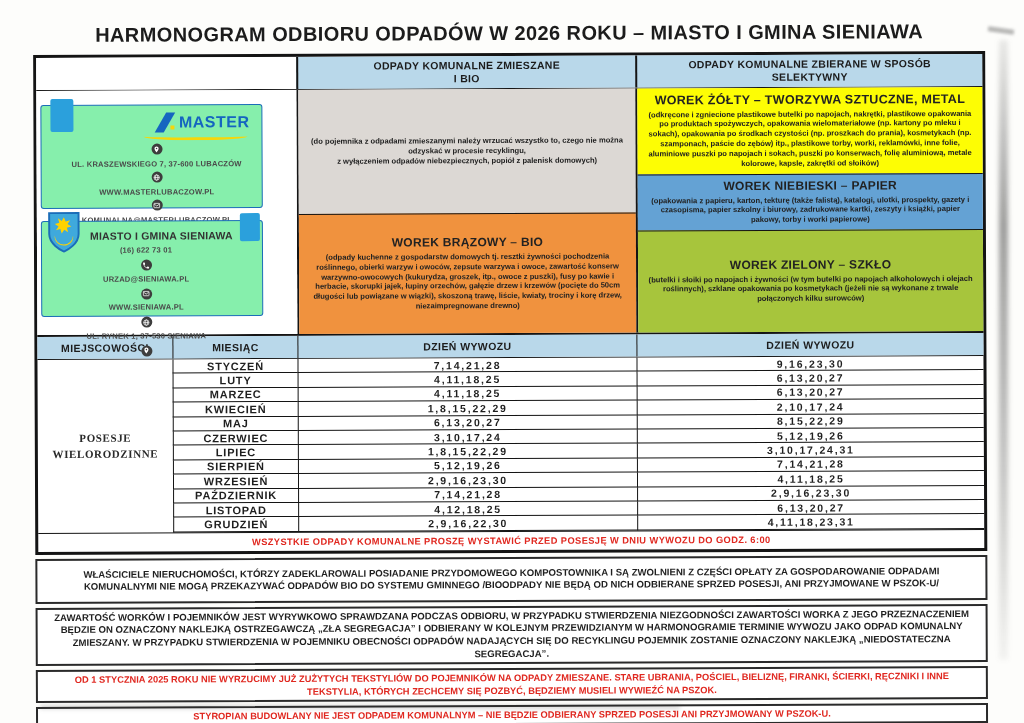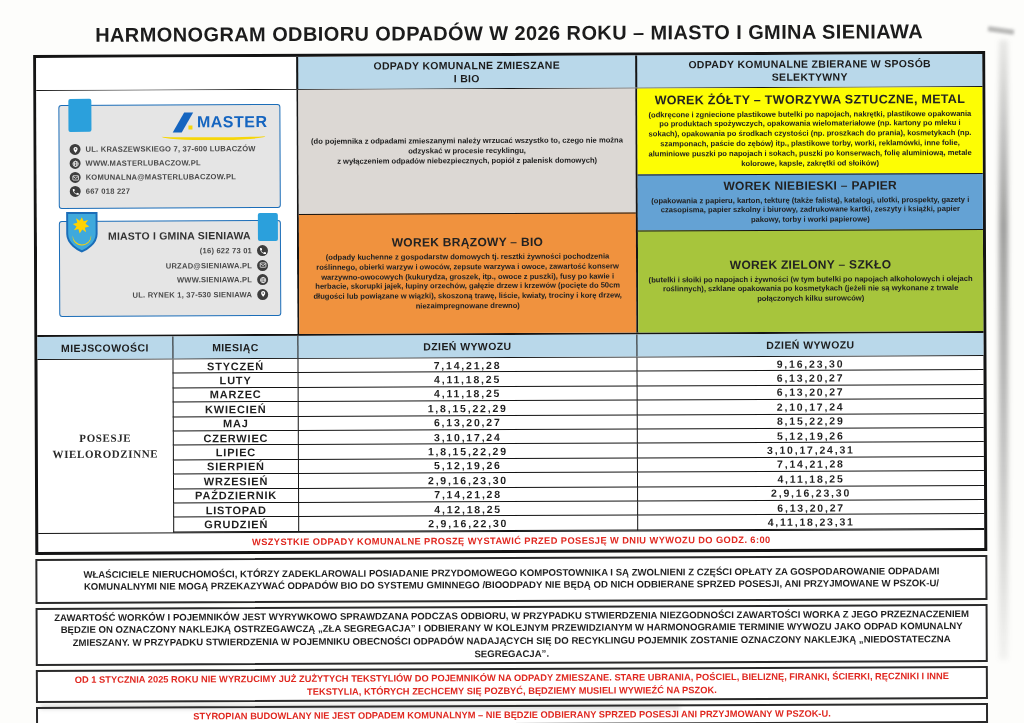--- a/index.html
+++ b/index.html
@@ -23,25 +23,25 @@
   .wbox .bt{font-weight:800;font-size:12px;color:#222;letter-spacing:.3px;line-height:1.15;margin-bottom:2px;}
   .wbox .bd{font-weight:bold;font-size:7.6px;color:#222;line-height:1.3;white-space:pre-line;}
   .box-gray{background:#dcd8d4;flex:0 0 124px;}
   .box-orange{background:#f0923e;flex:1;}
   .box-yellow{background:#fdfd04;flex:0 0 86px;}
   .box-blue{background:#64a2d4;flex:0 0 56px;}
   .box-green{background:#a7c53c;flex:1;}
   .box-yellow .bt{font-size:12.5px;}
 
   
-  .card{position:absolute;left:22px;width:222px;border:1.5px solid #1b6db8;border-radius:3px;background:#e5e5e5;box-sizing:border-box;}
+  .card{position:absolute;left:4px;width:222px;border:1.5px solid #1b6db8;border-radius:3px;background:#86efac;box-sizing:border-box;}
   .card-master{top:14px;height:104px;}
   .card-gmina{top:130px;height:96px;}
   .deco-sq{position:absolute;background:#2ba0dc;border-radius:2px;}
-  .contact-line{display:flex;align-items:center;gap:5px;font-size:7.6px;font-weight:bold;color:#4a4a4a;letter-spacing:.2px;margin:3px 0 0 10px;}
+  .contact-line{display:flex;align-items:center;gap:5px;font-size:7.6px;font-weight:bold;color:#4a4a4a;letter-spacing:.2px;margin:3px 0 0 10px;flex-direction:column;}
   .card-gmina .contact-line{justify-content:flex-end;margin:3.5px 12px 0 0;}
   .cicon{width:11px;height:11px;border-radius:50%;background:#3d3d3d;display:inline-flex;align-items:center;justify-content:center;flex:0 0 11px;}
   .cicon svg{width:8px;height:8px;}
   .mlogo{display:flex;align-items:center;justify-content:flex-end;padding:7px 12px 0 0;}
   .mslash{display:inline-block;width:9px;height:20px;background:#1565c0;transform:skewX(-30deg);margin-right:7px;}
   .mdot{display:inline-block;width:4px;height:4px;background:#f6d60a;margin:10px 4px 0 -6px;}
   .mtext{font-size:16px;font-weight:800;color:#1565c0;letter-spacing:.5px;}
   .mswoosh{width:104px;height:5px;border-bottom:3px solid #f6d60a;border-radius:50%;margin:0 14px 2px auto;}
   .gmina-head{display:flex;align-items:center;margin:8px 0 4px 48px;font-size:10.5px;font-weight:800;color:#333;letter-spacing:.2px;}
   .shield{position:absolute;left:5px;top:-11px;}

